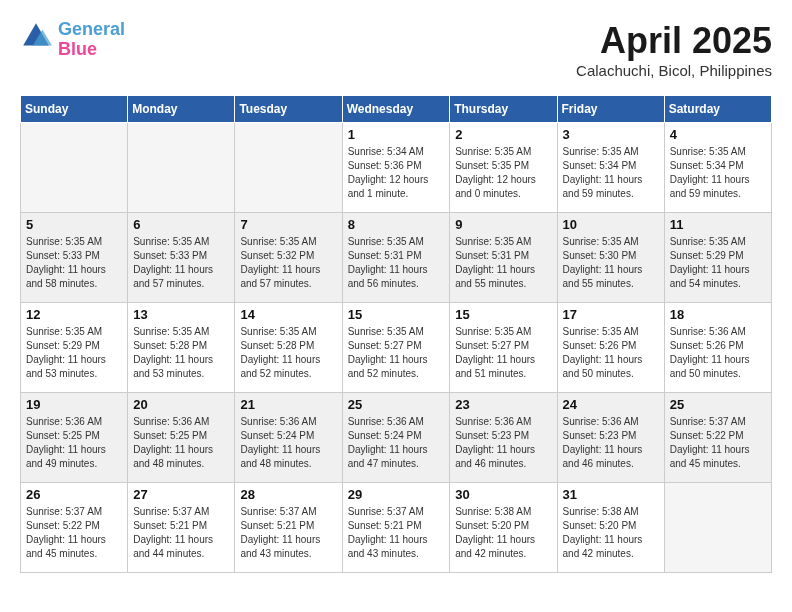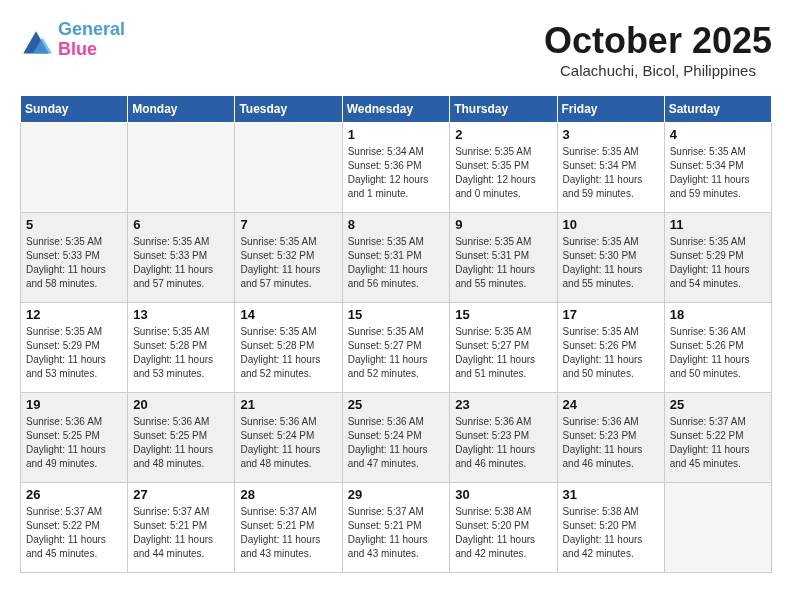--- a/index.html
+++ b/index.html
@@ -11,21 +11,21 @@
       padding: 20px;
     }
     .header {
       display: flex;
       justify-content: space-between;
       align-items: flex-start;
       margin-bottom: 16px;
     }
     .logo {
       display: flex;
-      align-items: flex-end;
+      align-items: flex-start;
       gap: 6px;
     }
     .logo-text {
       font-size: 18px;
       font-weight: bold;
       color: #1a3a5c;
       line-height: 1.1;
     }
     .logo-text span {
       color: #4a9fd4;
@@ -95,21 +95,21 @@
     <svg class="logo-icon" viewBox="0 0 40 40">
       <polygon points="20,4 36,32 4,32" fill="#2a5fa8"></polygon>
       <polygon points="28,12 40,32 16,32" fill="#4a9fd4" opacity="0.7"></polygon>
     </svg>
     <div class="logo-text">
       <div><span>General</span></div>
       <div><span style="color:#ec4899">Blue</span></div>
     </div>
   </div>
   <div class="title-block">
-    <div class="month-title">October 2025</div>
+    <div class="month-title">April 2025</div>
     <div class="subtitle">Calachuchi, Bicol, Philippines</div>
   </div>
 </div>
 
 <table class="calendar">
   <thead>
     <tr id="header-row">
         <th>Sunday</th>
         <th>Monday</th>
         <th>Tuesday</th>

